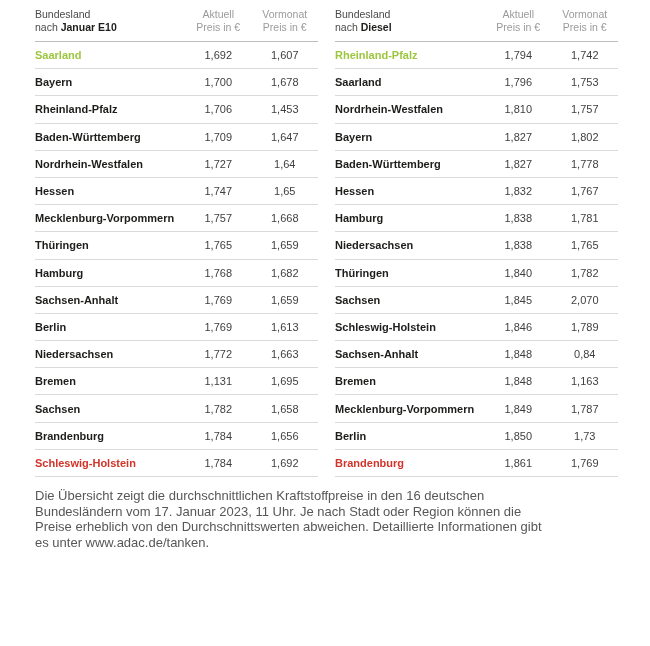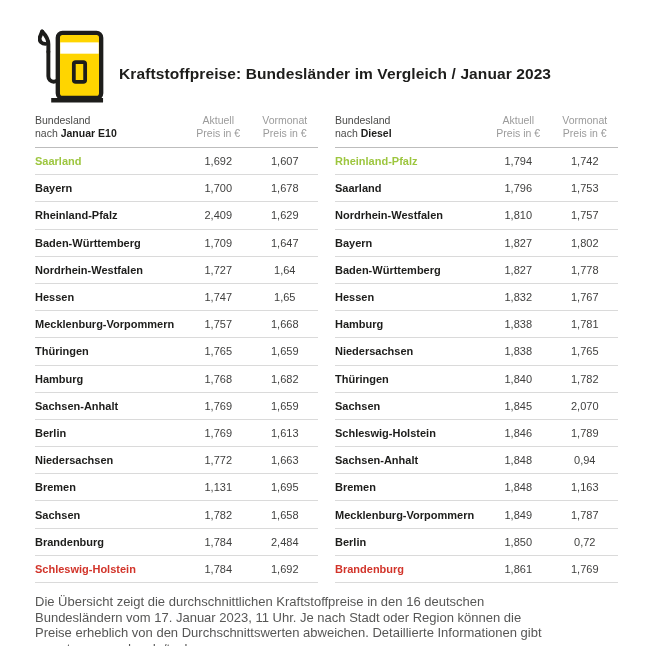--- a/index.html
+++ b/index.html
@@ -80,36 +80,20 @@
     font-size: 13px;
     line-height: 15.5px;
     color: #575756;
   }
 </style>
 </head>
 <body>
 
 <div class="page">
 
-  <div class="header">
-    <span class="pump-icon">
-      <svg width="66" height="78" viewBox="0 0 70 80" xmlns="http://www.w3.org/2000/svg">
-        <g fill="none" stroke="#1d1d1b" stroke-width="4.2" stroke-linecap="round" stroke-linejoin="round">
-          <path d="M11 26 V52 a5.7 5.7 0 0 0 11.4 0 V44 c0 -4.5 3.2 -7 7.6 -7 h4"></path>
-          <path d="M11 26 V18 C11 12 8.4 8.6 4.4 4.6"></path>
-          <path d="M4.4 4.6 L1.6 11.4 c0 4 2.8 6.2 6.2 6.2"></path>
-        </g>
-        <rect x="21" y="6" width="46" height="69" rx="5" fill="#ffd500" stroke="#1d1d1b" stroke-width="4.6"></rect>
-        <rect x="23.6" y="16" width="40.8" height="12" fill="#ffffff"></rect>
-        <rect x="38" y="37" width="12" height="21" rx="2" fill="#ffd500" stroke="#1d1d1b" stroke-width="4"></rect>
-        <line x1="14" y1="77.4" x2="69" y2="77.4" stroke="#1d1d1b" stroke-width="4.6"></line>
-      </svg>
-    </span>
-    <h1 class="title">Kraftstoffpreise: Bundesländer im Vergleich / Januar 2023</h1>
-  </div>
 
   <div class="tables">
 
     <div class="table">
       <div class="thead">
         <div class="col-name">
           <span>Bundesland</span><br>
           <span>nach </span><span class="fuel-bold">Januar E10</span>
         </div>
         <div class="col-val">
@@ -127,22 +111,22 @@
             <div class="cell-val">1,692</div>
             <div class="cell-val">1,607</div>
           </div>
           <div class="row">
             <div class="cell-name">Bayern</div>
             <div class="cell-val">1,700</div>
             <div class="cell-val">1,678</div>
           </div>
           <div class="row">
             <div class="cell-name">Rheinland-Pfalz</div>
-            <div class="cell-val">2,409</div>
-            <div class="cell-val">1,629</div>
+            <div class="cell-val">1,706</div>
+            <div class="cell-val">1,453</div>
           </div>
           <div class="row">
             <div class="cell-name">Baden-Württemberg</div>
             <div class="cell-val">1,709</div>
             <div class="cell-val">1,647</div>
           </div>
           <div class="row">
             <div class="cell-name">Nordrhein-Westfalen</div>
             <div class="cell-val">1,727</div>
             <div class="cell-val">1,64</div>
@@ -188,21 +172,21 @@
             <div class="cell-val">1,695</div>
           </div>
           <div class="row">
             <div class="cell-name">Sachsen</div>
             <div class="cell-val">1,782</div>
             <div class="cell-val">1,658</div>
           </div>
           <div class="row">
             <div class="cell-name">Brandenburg</div>
             <div class="cell-val">1,784</div>
-            <div class="cell-val">2,484</div>
+            <div class="cell-val">1,656</div>
           </div>
           <div class="row">
             <div class="cell-name worst">Schleswig-Holstein</div>
             <div class="cell-val">1,784</div>
             <div class="cell-val">1,692</div>
           </div>
         </div>
     </div>
 
     <div class="table">
@@ -272,36 +256,36 @@
             <div class="cell-val">2,070</div>
           </div>
           <div class="row">
             <div class="cell-name">Schleswig-Holstein</div>
             <div class="cell-val">1,846</div>
             <div class="cell-val">1,789</div>
           </div>
           <div class="row">
             <div class="cell-name">Sachsen-Anhalt</div>
             <div class="cell-val">1,848</div>
-            <div class="cell-val">0,94</div>
+            <div class="cell-val">0,84</div>
           </div>
           <div class="row">
             <div class="cell-name">Bremen</div>
             <div class="cell-val">1,848</div>
             <div class="cell-val">1,163</div>
           </div>
           <div class="row">
             <div class="cell-name">Mecklenburg-Vorpommern</div>
             <div class="cell-val">1,849</div>
             <div class="cell-val">1,787</div>
           </div>
           <div class="row">
             <div class="cell-name">Berlin</div>
             <div class="cell-val">1,850</div>
-            <div class="cell-val">0,72</div>
+            <div class="cell-val">1,73</div>
           </div>
           <div class="row">
             <div class="cell-name worst">Brandenburg</div>
             <div class="cell-val">1,861</div>
             <div class="cell-val">1,769</div>
           </div>
         </div>
     </div>
 
   </div>

